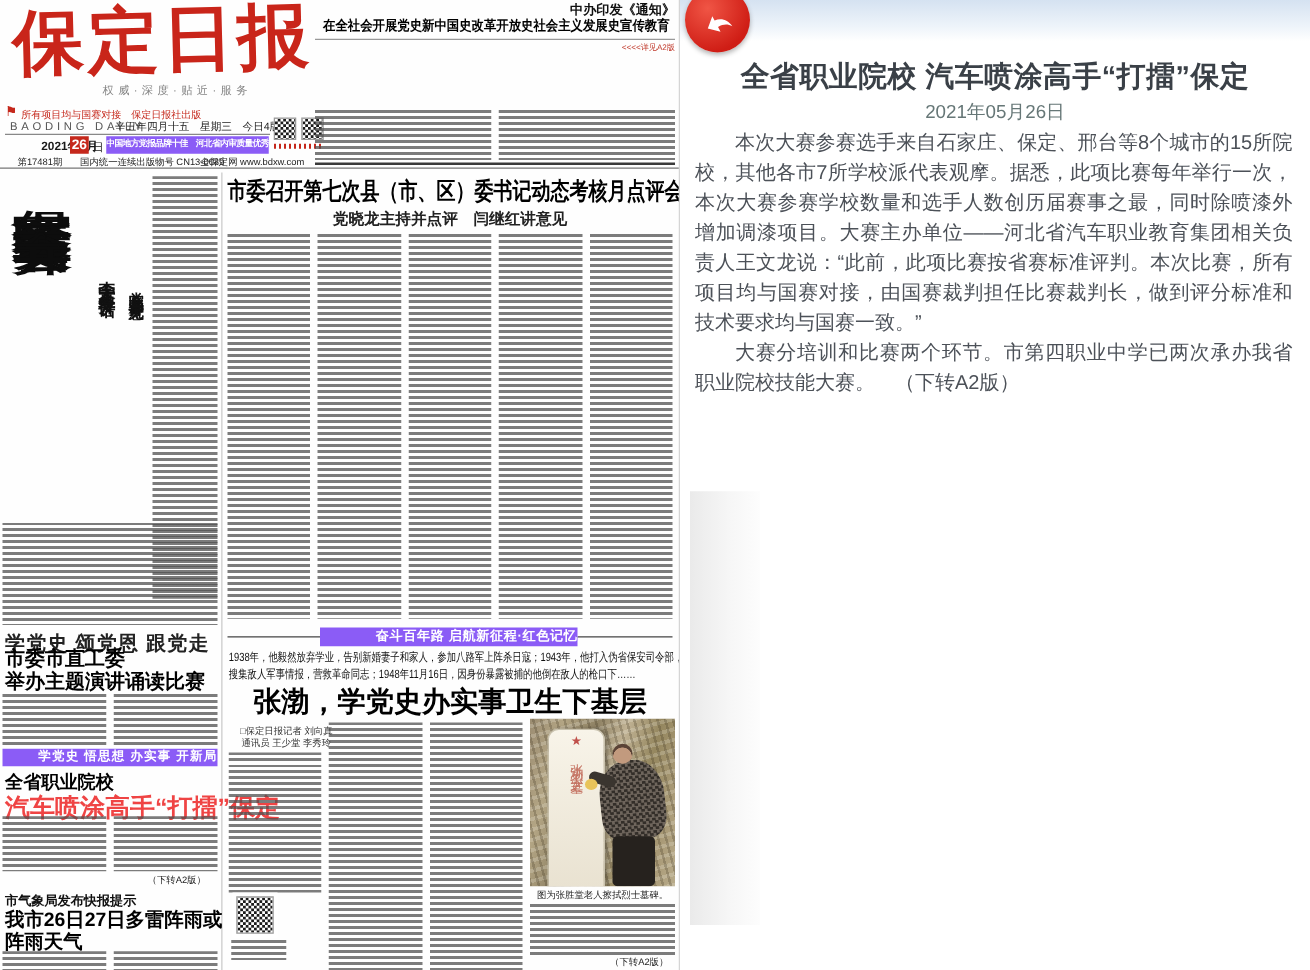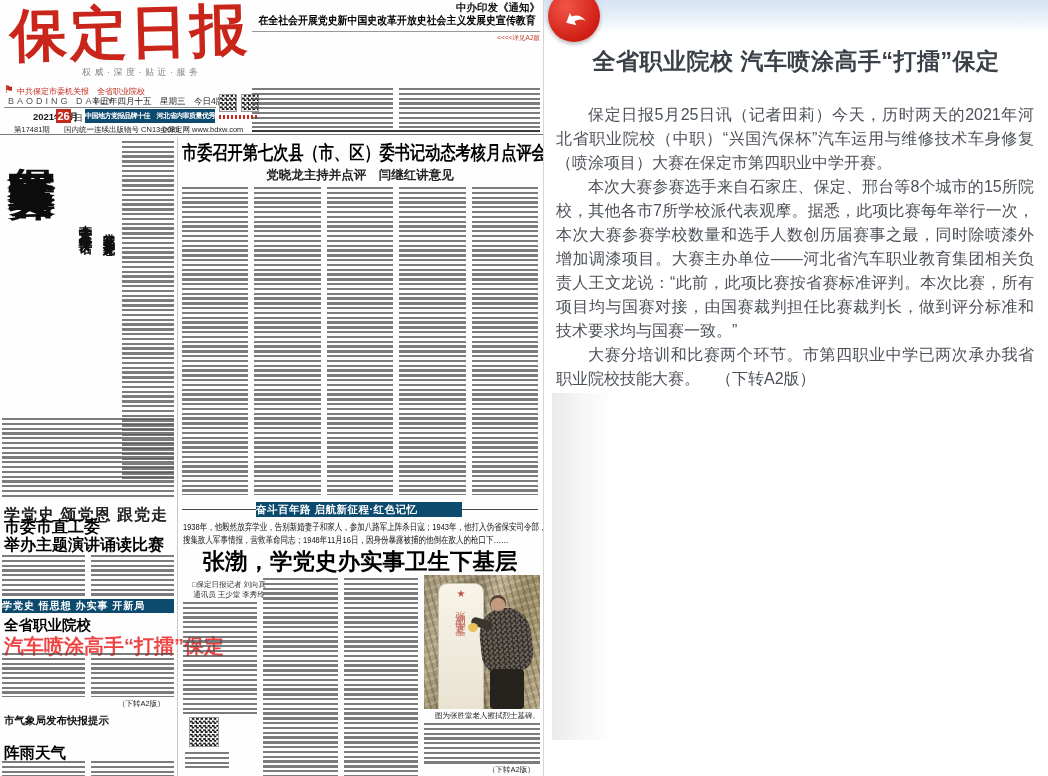--- a/index.html
+++ b/index.html
@@ -9,21 +9,21 @@
   .paper{position:relative;width:544px;height:776px;background:#fefefe;
          border-right:1px solid #d5d5d5;box-sizing:border-box;overflow:hidden;}
   .abs{position:absolute;}
   .hline{position:absolute;height:1px;background:#666;}
   .vline{position:absolute;width:1px;background:#c9c9c9;}
   .sim-sm{background:repeating-linear-gradient(180deg,rgba(80,80,80,.75) 0 2.3px,transparent 2.3px 4.8px);}
   .sim-red{background:repeating-linear-gradient(90deg,#c5281c 0 2px,transparent 2px 4px);}
   .cols{display:flex;gap:6px;}
   .cols > div{flex:1;}
   .qr{background:repeating-conic-gradient(#1b1b1b 0% 25%,#ffffff 0% 50%) 0 0/4.4px 4.4px;border:1px solid #999;box-sizing:border-box;}
-  .redbanner{background:#0c4a6e;color:#fff;font-weight:bold;text-align:left;}
+  .redbanner{background:#8b5cf6;color:#fff;font-weight:bold;text-align:right;}
   .nowrap{white-space:nowrap;}
   
   .logo{left:10px;top:2px;font-family:"DejaVu Serif","Liberation Serif",serif;font-weight:900;
         font-size:57px;line-height:1.05;color:#c9251a;letter-spacing:3px;transform:rotate(-1.5deg);}
   .tagline{left:82px;top:66px;font-size:9px;color:#868686;letter-spacing:3.5px;}
   .mh-org{left:17px;top:86px;font-size:8px;color:#c5281c;}
   .mh-flag{left:4px;top:83px;font-size:11px;color:#c5281c;}
   .mh-en{left:8px;top:96px;font-size:9px;letter-spacing:3px;color:#555;}
   .mh-lunar{left:92px;top:96px;font-size:8.5px;color:#1a1a1a;}
   .mh-date{left:5px;top:111px;font-size:9.5px;color:#1a1a1a;font-weight:bold;margin-left:28px;}
@@ -81,21 +81,21 @@
   .mon-text{position:absolute;top:18px;left:50%;transform:translateX(-50%);writing-mode:vertical-rl;
          font-size:10.5px;color:#bb5a49;letter-spacing:3px;opacity:.85;}
   .w-head{position:absolute;left:66px;top:20px;width:16px;height:16px;border-radius:50%;
          background:radial-gradient(circle at 50% 65%,#c29a7e 55%,#5a4336 58%);}
   .w-body{position:absolute;left:56px;top:33px;width:52px;height:64px;border-radius:45% 45% 30% 30%;
          transform:rotate(-6deg);
          background:repeating-conic-gradient(#332e29 0% 25%,#6e655c 0% 50%) 0 0/5px 5px;}
   .w-arm{position:absolute;left:47px;top:44px;width:22px;height:9px;border-radius:5px;background:#3a352f;transform:rotate(16deg);}
   .w-cloth{position:absolute;left:44px;top:48px;width:10px;height:9px;border-radius:50%;background:#e8c35a;}
   .w-legs{position:absolute;left:66px;top:94px;width:34px;height:40px;border-radius:4px;background:#26221e;}
-  .f-caption{left:424px;top:711px;width:116px;font-size:7.5px;color:#222;text-align:right;}
+  .f-caption{left:424px;top:711px;width:116px;font-size:7.5px;color:#222;text-align:center;}
   
   .panel{position:relative;flex:1;height:776px;background:#fff;overflow:hidden;}
   .p-topbar{position:absolute;left:0;top:0;right:0;height:33px;
             background:linear-gradient(180deg,#d5e2f1 0%,#eef4fa 65%,#ffffff 100%);}
   .back-btn{position:absolute;left:4px;top:-10px;width:52px;height:52px;border-radius:50%;
             background:radial-gradient(circle at 35% 32%,#f05545,#cf1d15 72%);
             box-shadow:0 2px 4px rgba(0,0,0,.3);cursor:pointer;}
   .back-btn svg{position:absolute;left:13px;top:17px;width:27px;height:27px;transform:rotate(-28deg);}
   .r-title{position:absolute;top:46px;left:10px;right:10px;text-align:center;
            font-size:23px;font-weight:800;color:#3a4047;letter-spacing:.5px;}
@@ -109,21 +109,21 @@
 </head>
 <body>
 
 <div class="app">
 
   <div class="paper">
 
     <div class="abs logo">保定日报</div>
     <div class="abs tagline">权威·深度·贴近·服务</div>
     <div class="abs mh-flag">⚑</div>
-    <div class="abs mh-org nowrap">中共保定市委机关报　全省职业院校</div>
+    <div class="abs mh-org nowrap">所有项目均与国赛对接　保定日报社出版</div>
     <div class="abs mh-en">BAODING DAILY</div>
     <div class="abs mh-lunar nowrap">辛丑年四月十五　星期三　今日4版</div>
     <div class="hline" style="left:4px;top:107px;width:212px;background:#888;"></div>
     <div class="abs mh-date">2021年5月</div>
     <div class="abs mh-day">26</div>
     <div class="abs mh-ri">日</div>
     <div class="abs mh-brand redbanner nowrap">中国地方党报品牌十佳　河北省内审质量优秀报纸</div>
     <div class="abs mh-issue nowrap">第17481期</div>
     <div class="abs mh-issn nowrap">国内统一连续出版物号 CN13-0039</div>
     <div class="abs mh-web nowrap">全保定网 www.bdxw.com</div>
@@ -161,20 +161,21 @@
     <div class="abs lc-banner redbanner nowrap">学党史 悟思想 办实事 开新局</div>
     <div class="abs lc-h3a">全省职业院校</div>
     <div class="abs lc-h3b nowrap">汽车喷涂高手“打擂”保定</div>
     <div class="abs cols" style="left:2px;top:653px;width:172px;height:44px;">
       <div class="sim-sm"></div>
         <div class="sim-sm"></div>
     </div>
     <div class="abs turnnote" style="left:118px;top:699px;">（下转A2版）</div>
 
     <div class="abs lc-k4">市气象局发布快报提示</div>
+    <div class="abs lc-h4a nowrap">我市26日27日多雷阵雨或</div>
     <div class="abs lc-h4b">阵雨天气</div>
     <div class="abs cols" style="left:2px;top:761px;width:172px;height:15px;">
       <div class="sim-sm"></div>
         <div class="sim-sm"></div>
     </div>
 
     <div class="abs c-h1">市委召开第七次县（市、区）委书记动态考核月点评会</div>
     <div class="abs c-sub">党晓龙主持并点评　闫继红讲意见</div>
     <div class="abs cols" style="left:182px;top:187px;width:356px;height:308px;">
       <div class="sim-sm"></div>
@@ -219,21 +220,21 @@
   </div>
 
   <div class="panel">
     <div class="p-topbar"></div>
     <div class="back-btn" title="">
       <svg viewBox="0 0 24 24">
         <path fill="#ffffff" d="M11.5 7.6V4.1L4.6 10.3l6.9 6.3v-3.8c4.3-.1 7.1 1.2 9.2 4.3-.7-5.4-3.9-8.9-9.2-9.5z"></path>
       </svg>
     </div>
     <div class="r-title">全省职业院校 汽车喷涂高手“打擂”保定</div>
+    <div class="r-date">2021年05月26日</div>
     <div class="r-body">
-      <p>保定日报5月25日讯（记者田莉）今天，历时两天的2021年河北省职业院校（中职）“兴国汽保杯”汽车运用与维修技术车身修复（喷涂项目）大赛在保定市第四职业中学开赛。</p>
       <p>本次大赛参赛选手来自石家庄、保定、邢台等8个城市的15所院校，其他各市7所学校派代表观摩。据悉，此项比赛每年举行一次，本次大赛参赛学校数量和选手人数创历届赛事之最，同时除喷漆外增加调漆项目。大赛主办单位——河北省汽车职业教育集团相关负责人王文龙说：“此前，此项比赛按省赛标准评判。本次比赛，所有项目均与国赛对接，由国赛裁判担任比赛裁判长，做到评分标准和技术要求均与国赛一致。”</p>
       <p>大赛分培训和比赛两个环节。市第四职业中学已两次承办我省职业院校技能大赛。　（下转A2版）</p>
     </div>
     <div class="r-imgstrip"></div>
   </div>
 
 </div>
 
 </body></html>

